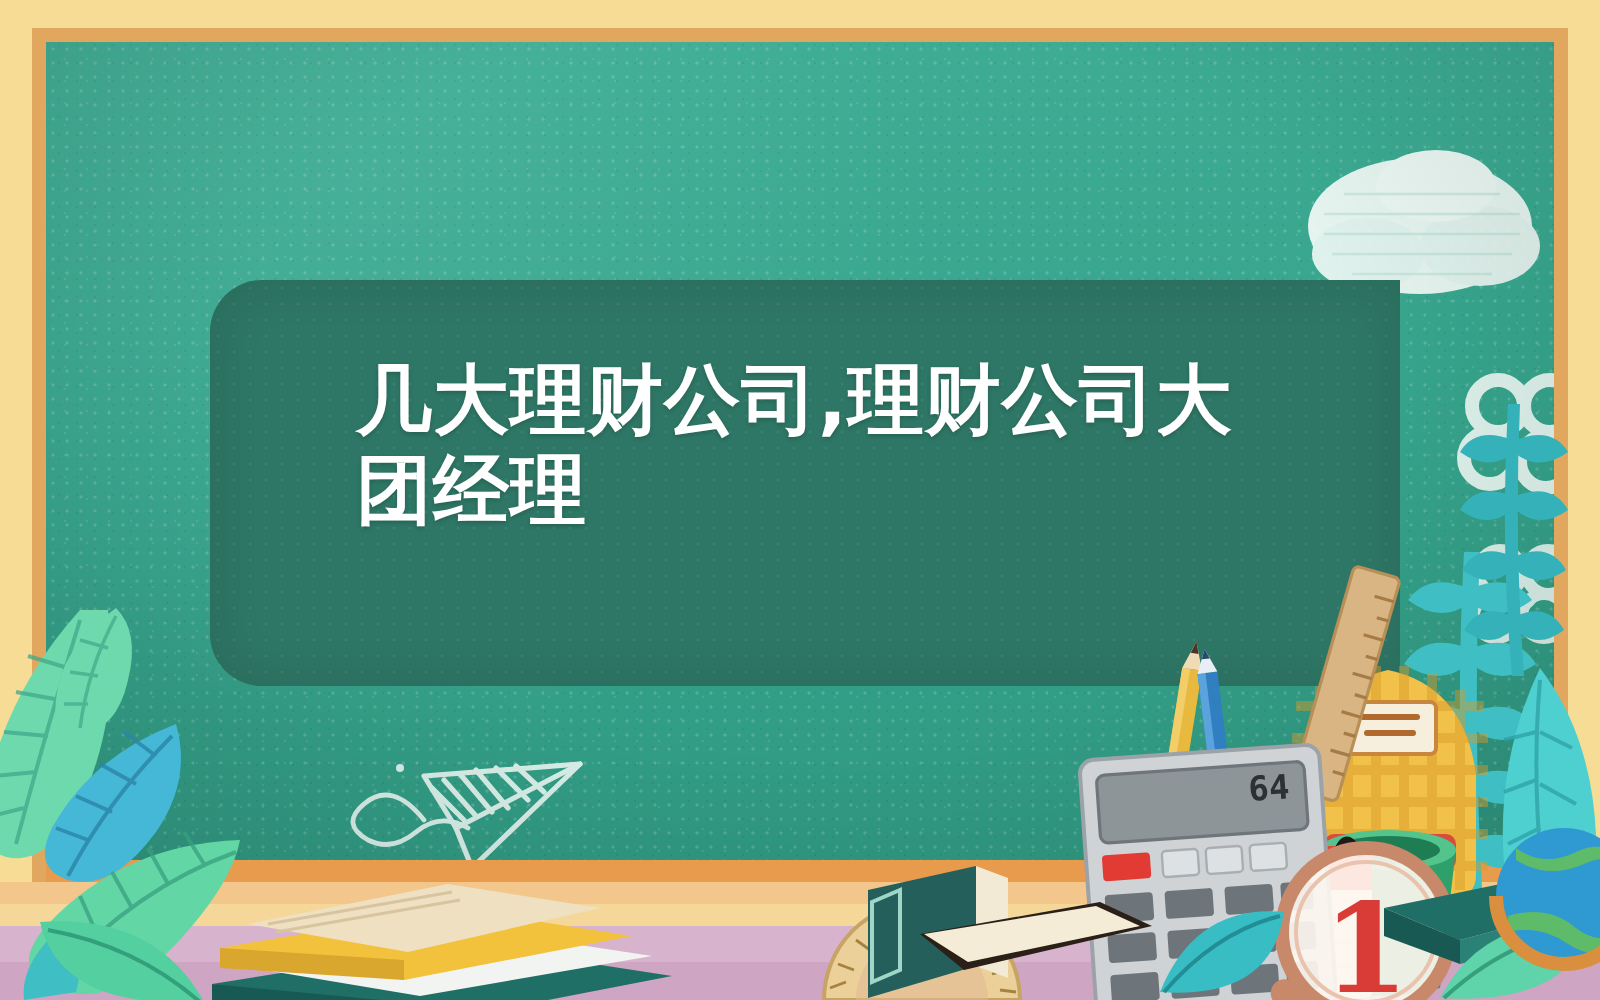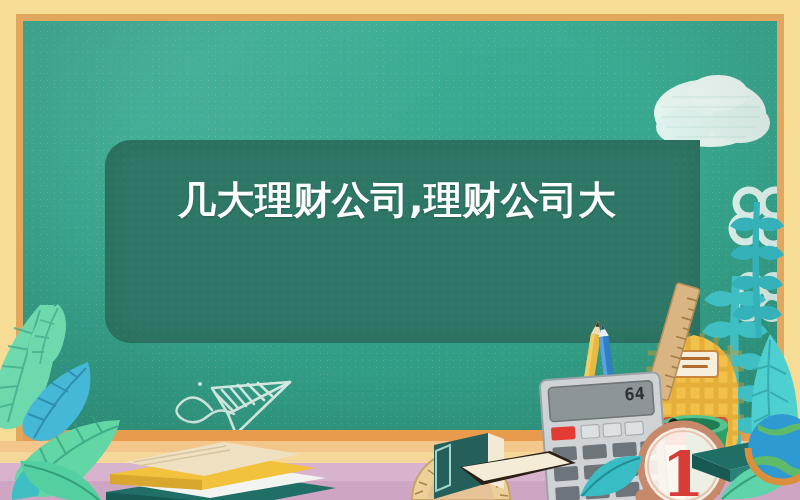--- a/index.html
+++ b/index.html
@@ -152,20 +152,21 @@
 
     <div class="board-vignette"></div>
   </div>
 
   <div class="title-panel">
     <div class="tp-noise"></div>
   </div>
 
   <div class="title-text">
     <div>几大理财公司,理财公司大</div>
+    <div>团经理</div>
   </div>
 
   <div class="ledge-orange"></div>
   <div class="shelf-peach"></div>
   <div class="shelf-cream"></div>
   <div class="desk-pink"></div>
   <div class="desk-pink2"></div>
 
   <div class="shape" style="left:-30px;top:300px;">
     <svg width="230" height="200" viewBox="0 0 230 200">

